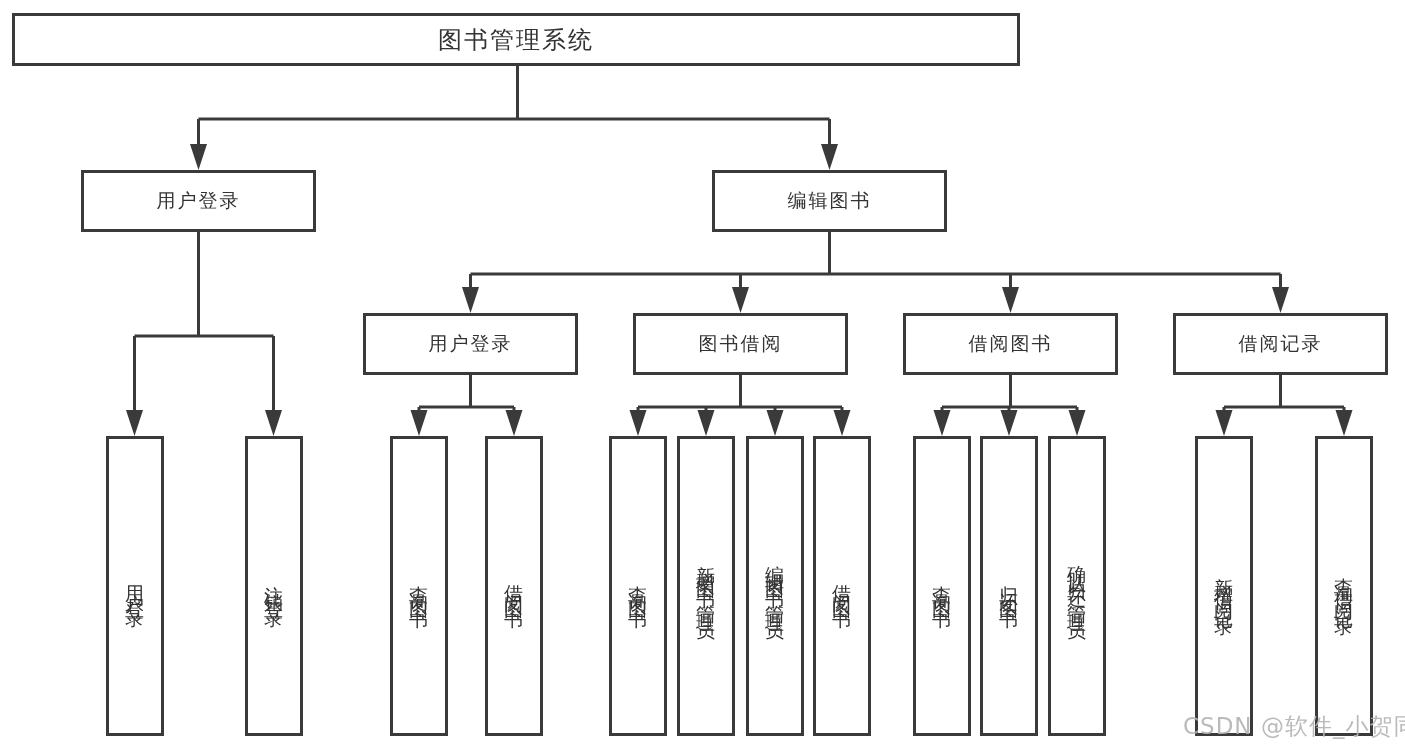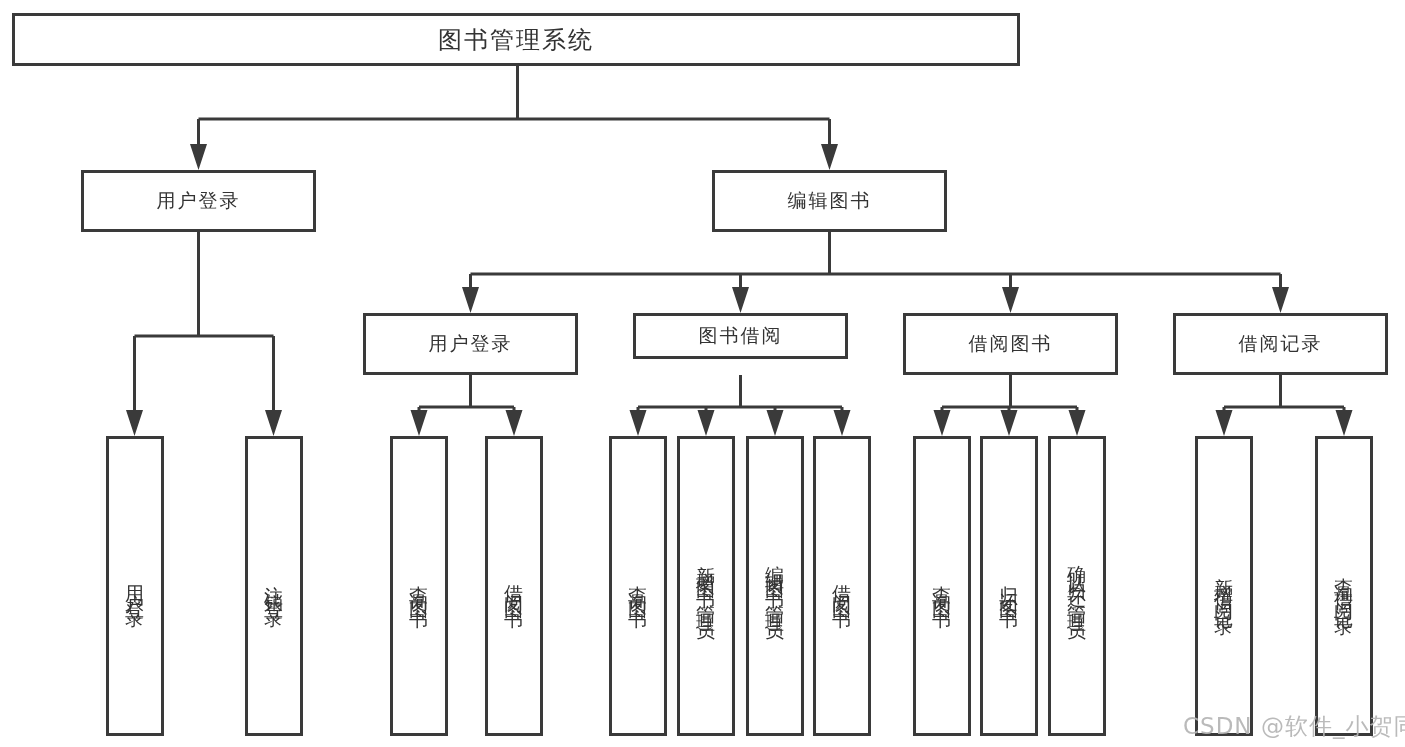--- a/index.html
+++ b/index.html
@@ -90,21 +90,21 @@
   <div class="box" style="left:81px;top:170px;width:235px;height:62px;">
     <span class="hlabel">用户登录</span>
   </div>
   <div class="box" style="left:712px;top:170px;width:235px;height:62px;">
     <span class="hlabel">编辑图书</span>
   </div>
 
   <div class="box" style="left:363px;top:313px;width:215px;height:62px;">
     <span class="hlabel">用户登录</span>
   </div>
-  <div class="box" style="left:633px;top:313px;width:215px;height:46px;">
+  <div class="box" style="left:633px;top:313px;width:215px;height:62px;">
     <span class="hlabel">图书借阅</span>
   </div>
   <div class="box" style="left:903px;top:313px;width:215px;height:62px;">
     <span class="hlabel">借阅图书</span>
   </div>
   <div class="box" style="left:1173px;top:313px;width:215px;height:62px;">
     <span class="hlabel">借阅记录</span>
   </div>
 
   <div class="box leaf" style="left:106px;top:436px;width:58px;height:300px;">

